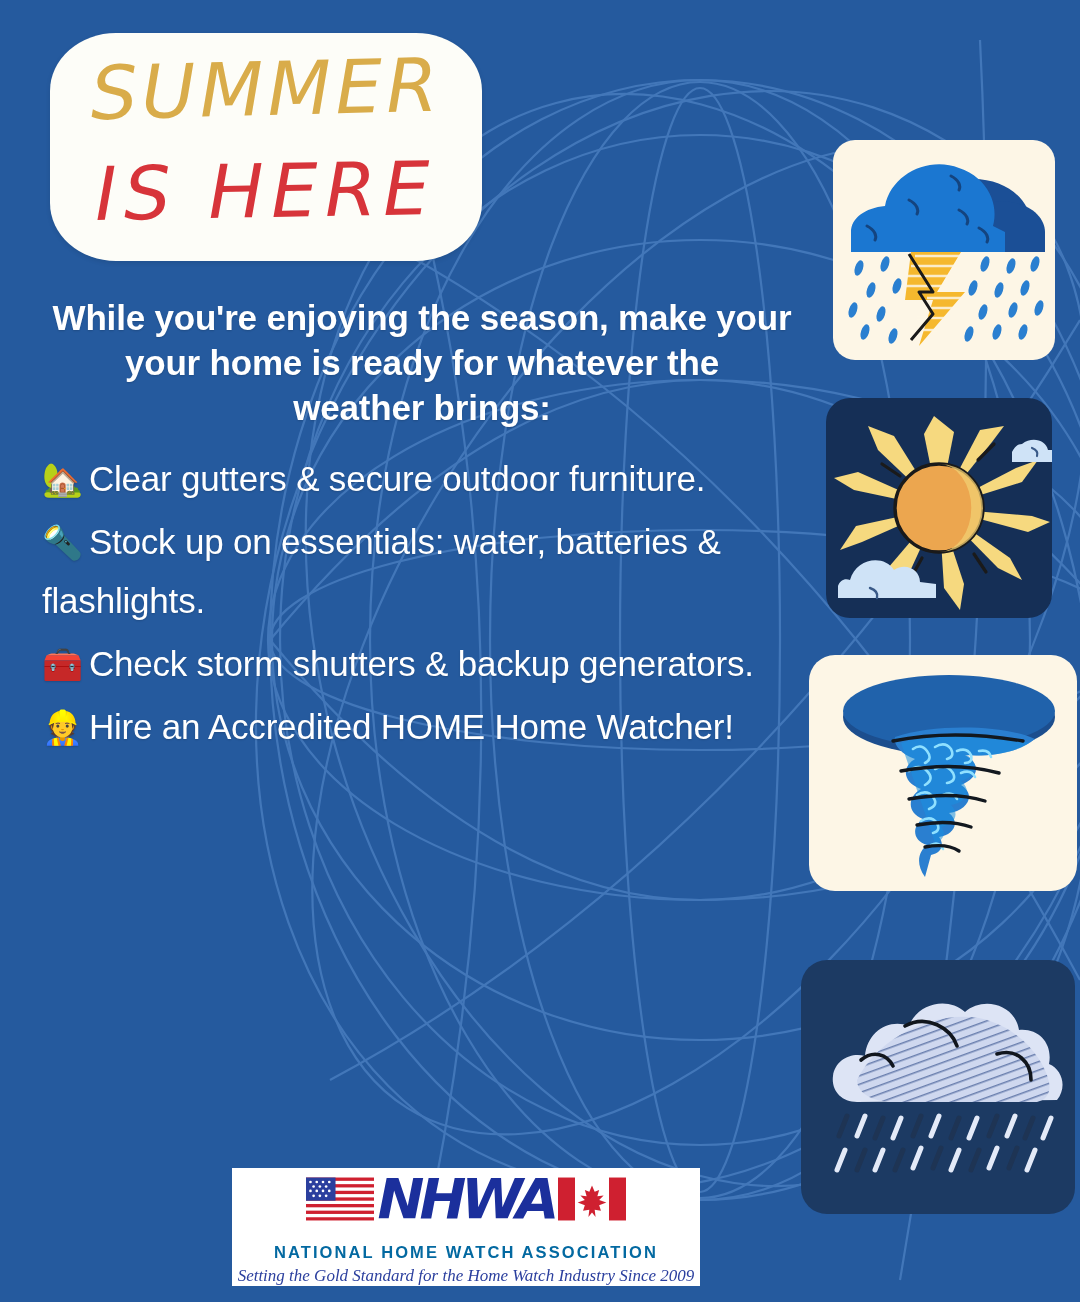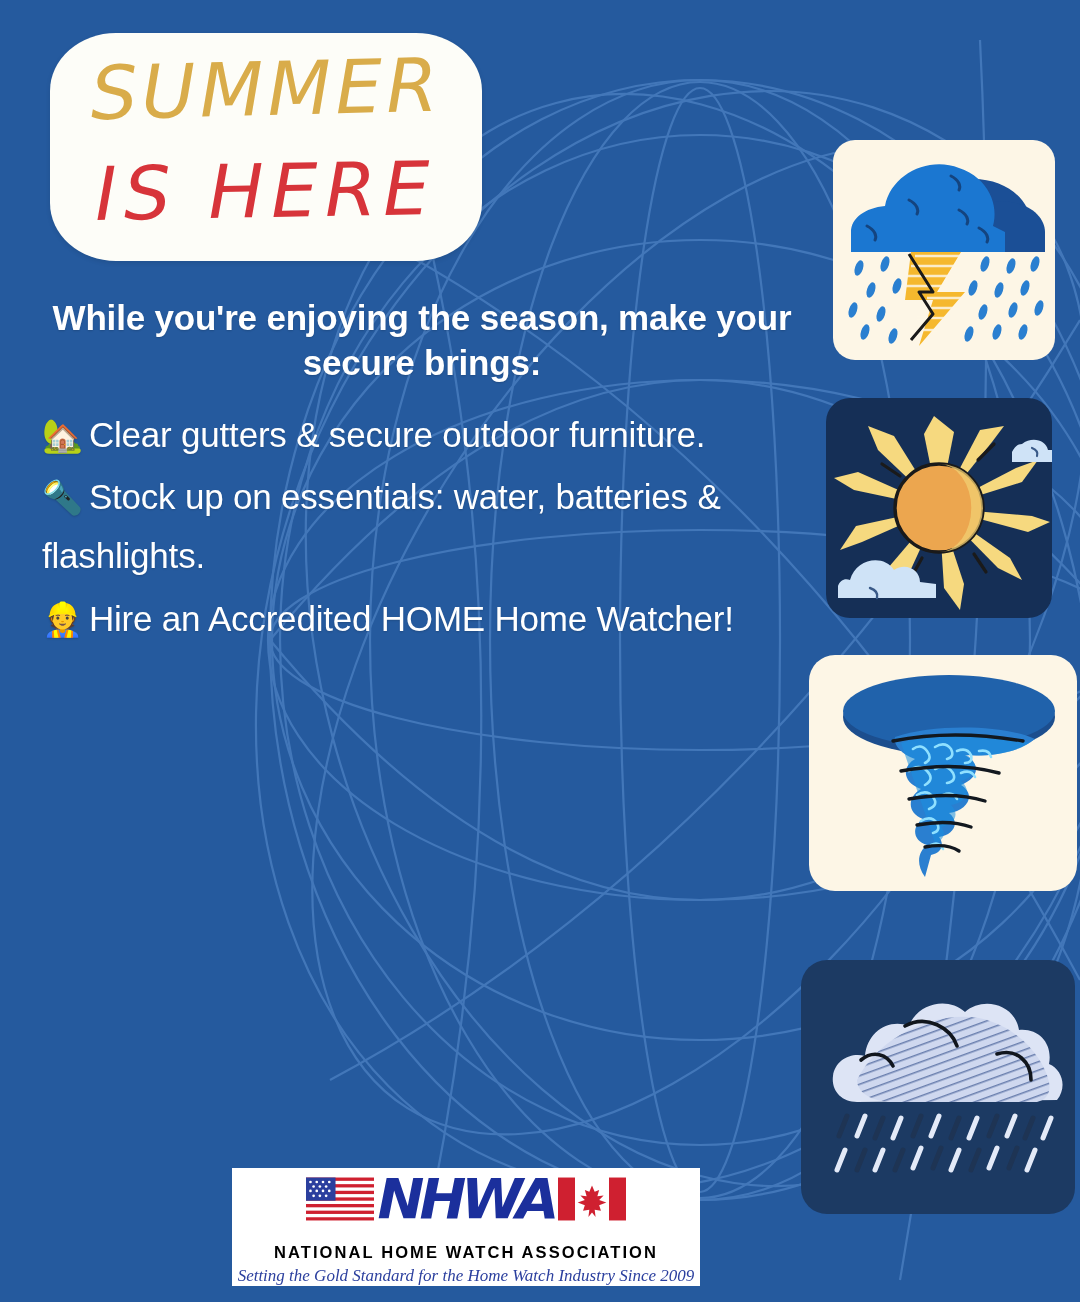--- a/index.html
+++ b/index.html
@@ -129,21 +129,21 @@
     font-weight: bold;
     font-style: italic;
     color: #1b2f9c;
     letter-spacing: -5px;
     line-height: 1;
   }
   #logo-subtitle {
     font-family: "Liberation Sans", sans-serif;
     font-size: 16.5px;
     font-weight: bold;
-    color: #000000;
+    color: #0369a1;
     letter-spacing: 2.1px;
     margin-top: 14px;
     white-space: nowrap;
   }
   #logo-tagline {
     font-family: "Liberation Serif", serif;
     font-style: italic;
     font-size: 17px;
     color: #2b3f9e;
     margin-top: 4px;
@@ -214,26 +214,28 @@
   </svg>
 
   <div id="summer-badge">
     <div id="badge-line1">SUMMER</div>
     <div id="badge-line2">IS HERE</div>
   </div>
 
   <div id="copy">
     <div id="intro">
       <div class="intro-line">While you're enjoying the season, make your</div>
-      <div class="intro-line">secure brings:</div>
+      <div class="intro-line">your home is ready for whatever the</div>
+      <div class="intro-line">weather brings:</div>
     </div>
 
     <div id="bullets">
       <p class="bullet"><span class="emo">🏡</span><span>Clear gutters &amp; secure outdoor furniture.</span></p>
       <p class="bullet"><span class="emo">🔦</span><span>Stock up on essentials: water, batteries &amp; flashlights.</span></p>
+      <p class="bullet"><span class="emo">🧰</span><span>Check storm shutters &amp; backup generators.</span></p>
       <p class="bullet"><span class="emo">👷</span><span>Hire an  Accredited HOME Home Watcher!</span></p>
     </div>
   </div>
 
   <div id="nhwa-logo">
     <div id="logo-mark-row">
       <svg class="flag" viewBox="0 0 76 48">
         <rect width="76" height="48" fill="#ffffff"></rect>
         <g fill="#cf2030">
           <rect y="0" width="76" height="3.7"></rect>

